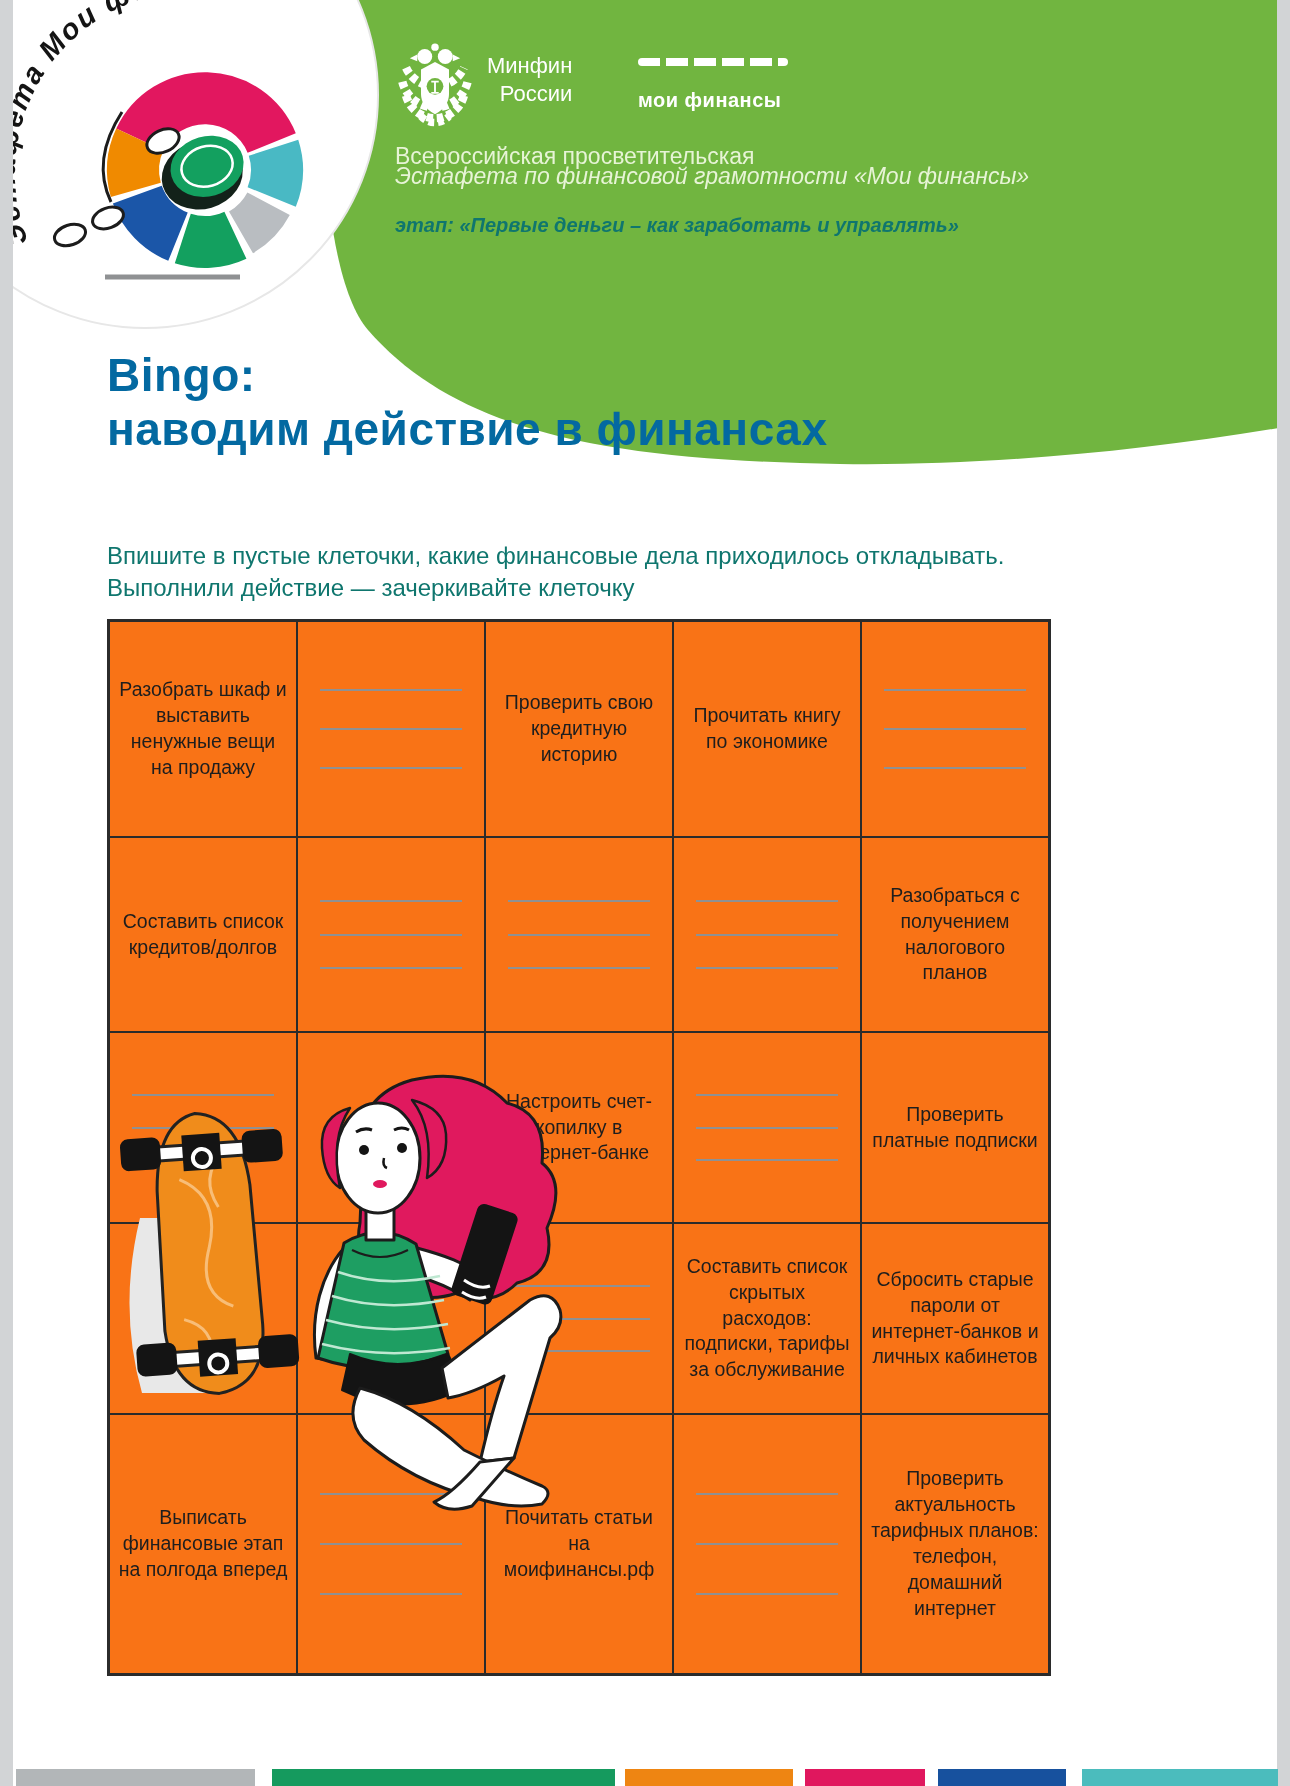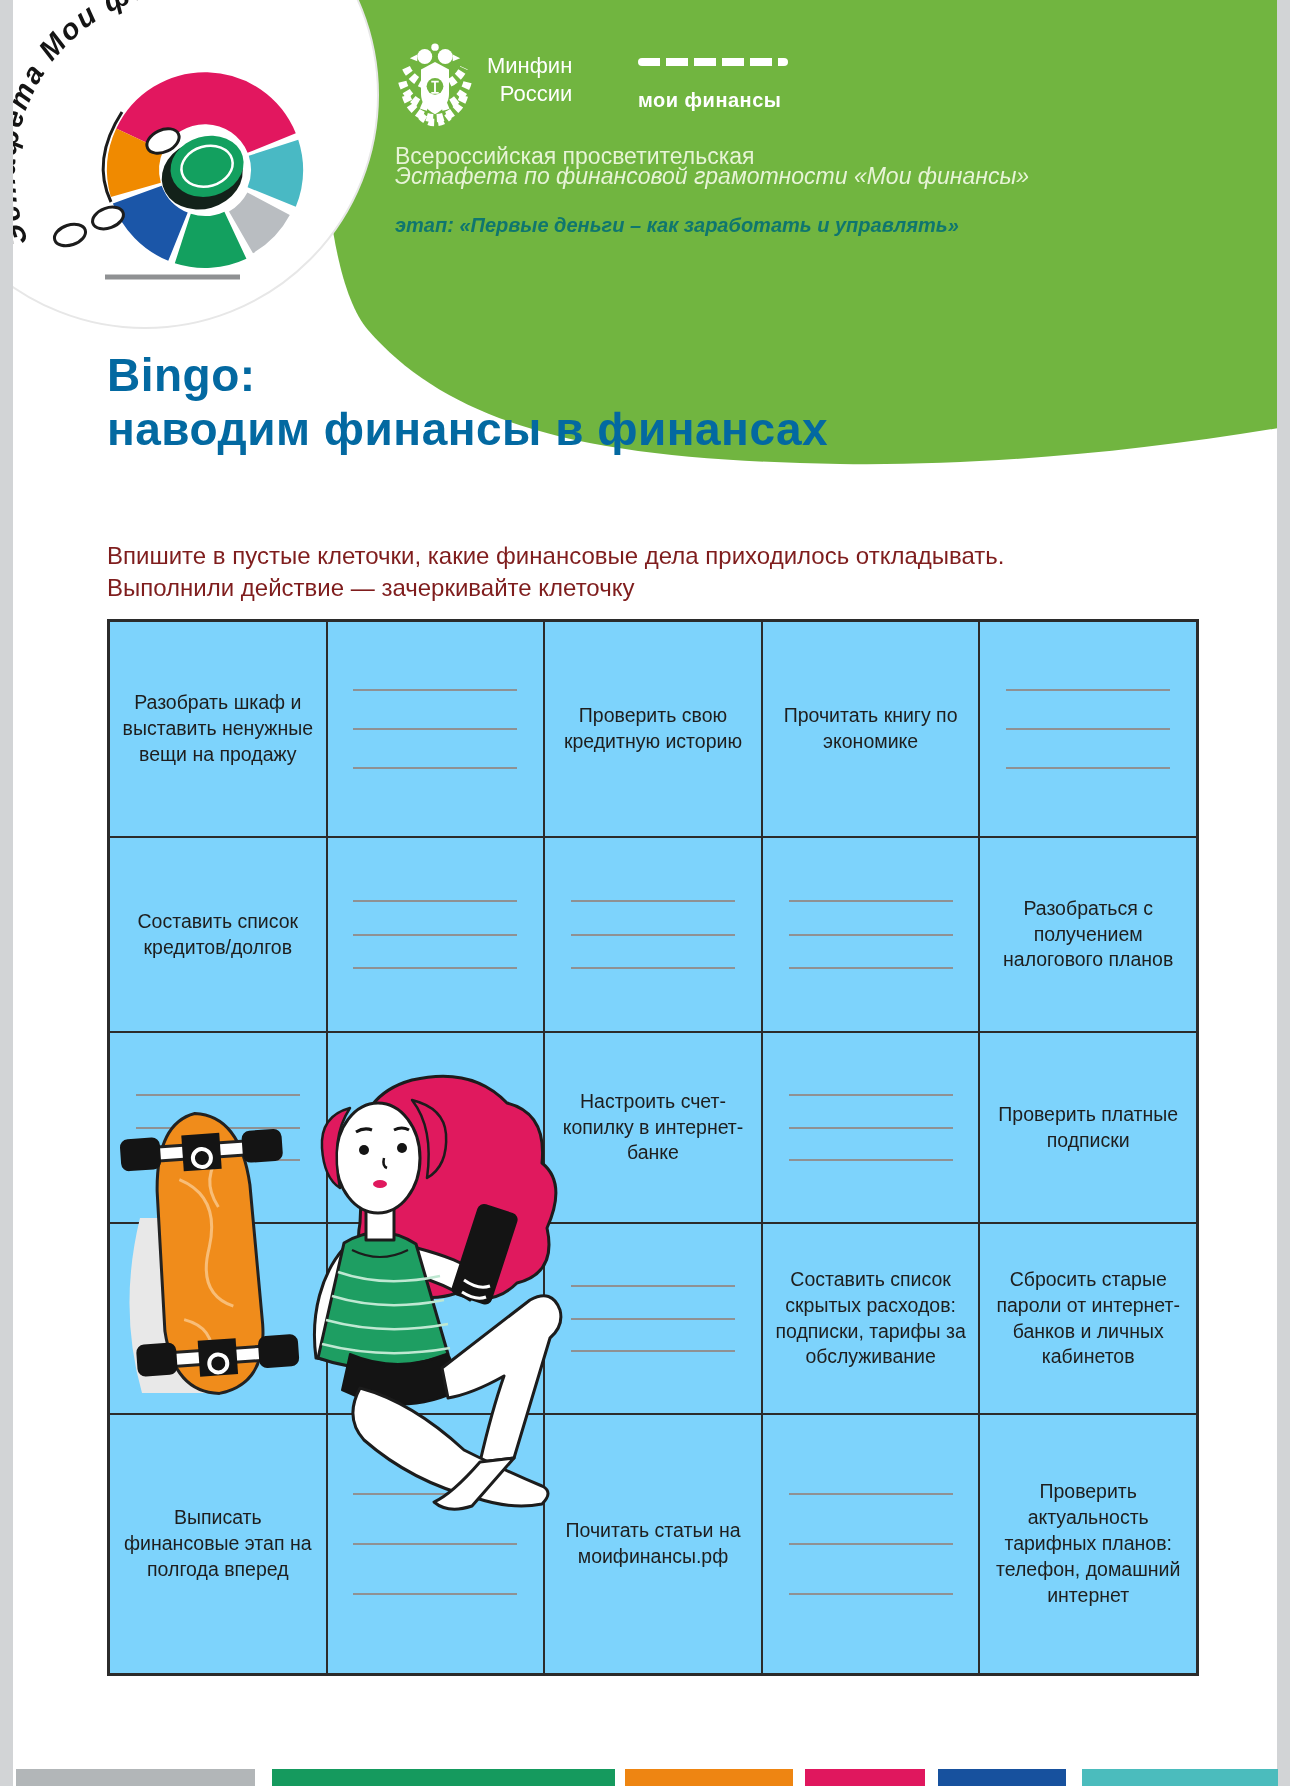--- a/index.html
+++ b/index.html
@@ -19,27 +19,27 @@
      background:repeating-linear-gradient(90deg,#ffffff 0 22px,rgba(255,255,255,0) 22px 28px);}
   #mf-label{margin-top:23px;color:#ffffff;font-weight:bold;font-size:20px;letter-spacing:.5px;}
   #hdr-line1{left:395px;top:143px;font-size:23px;}
   #hdr-line2{left:395px;top:163px;font-size:23px;font-style:italic;}
   #hdr-line3{left:395px;top:214px;font-size:20px;font-weight:bold;color:#0f766e;font-style:italic;}
 
   
   #title{position:absolute;left:107px;top:348px;z-index:4;color:#0369a1;font-weight:800;
          font-size:46px;line-height:1.18;letter-spacing:.5px;}
   #instructions{position:absolute;left:107px;top:540px;width:1120px;z-index:4;
-         font-size:24px;line-height:1.34;color:#7f1d1d;}
-
-  
-  #bingo-grid{position:absolute;left:107px;top:619px;width:1092px;height:1057px;z-index:1;
+         font-size:24px;line-height:1.34;color:#0f766e;}
+
+  
+  #bingo-grid{position:absolute;left:107px;top:619px;width:944px;height:1057px;z-index:1;
       box-sizing:border-box;border:2px solid #2b2b2b;display:grid;
       grid-template-columns:repeat(5,1fr);
-      grid-template-rows:216px 195px 191px 191px 1fr;background:#7dd3fc;}
+      grid-template-rows:216px 195px 191px 191px 1fr;background:#f97316;}
   .cell{border:1.5px solid #2b2b2b;box-sizing:border-box;display:flex;flex-direction:column;
         align-items:center;justify-content:center;text-align:center;}
   .cell.task span{font-size:19.5px;line-height:1.33;color:#1e1e1e;padding:6px 8px;}
   .cell.lines{justify-content:space-evenly;padding:30px 0;}
   .blank-line{width:76%;border-top:2px solid #8f9193;height:0;}
 
   
   #illustration{position:absolute;left:112px;top:1058px;width:480px;height:505px;z-index:5;
         pointer-events:none;}
 
@@ -120,21 +120,21 @@
     <div id="mf-dashes"></div>
     <div id="mf-label">мои финансы</div>
   </div>
 
   <div class="hdr-text" id="hdr-line1">Всероссийская просветительская</div>
   <div class="hdr-text" id="hdr-line2">Эстафета по финансовой грамотности «Мои финансы»</div>
   <div class="hdr-text" id="hdr-line3">этап: «Первые деньги – как заработать и управлять»</div>
 
   <div id="title">
     <div>Bingo:</div>
-    <div>наводим финансы в финансах</div>
+    <div>наводим действие в финансах</div>
   </div>
 
   <div id="instructions">
     <div>Впишите в пустые клеточки, какие финансовые дела приходилось откладывать.</div>
     <div>Выполнили действие — зачеркивайте клеточку</div>
   </div>
 
   <div id="bingo-grid">
       <div class="cell task">
         <span>Разобрать шкаф и выставить ненужные вещи на продажу</span>

